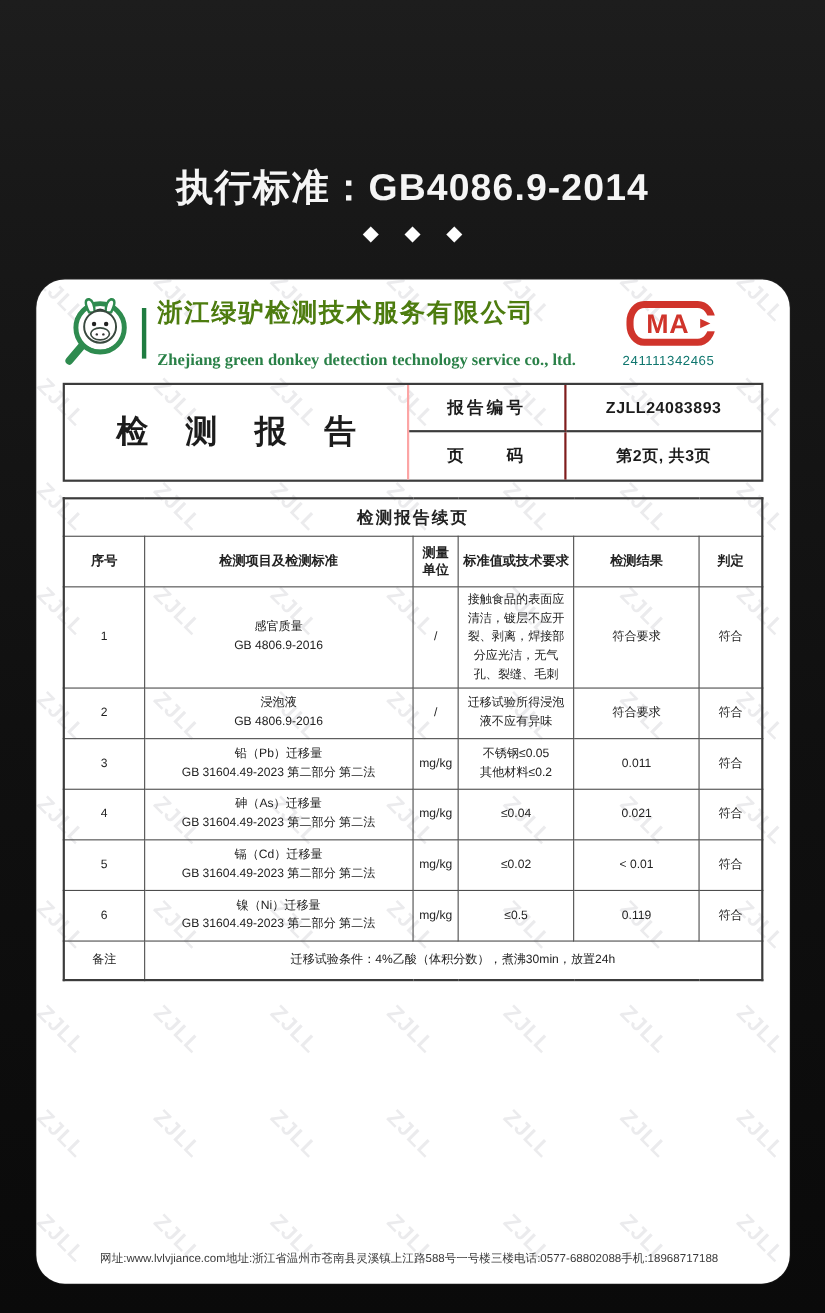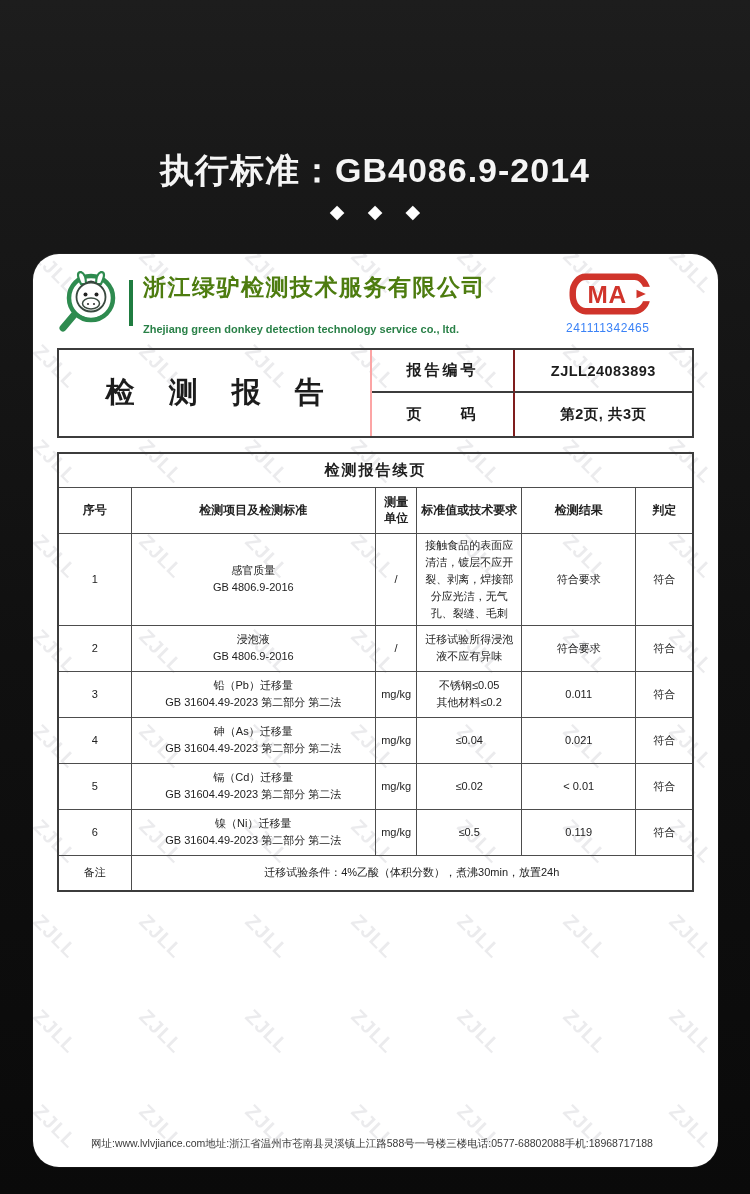--- a/index.html
+++ b/index.html
@@ -25,26 +25,26 @@
         color:rgba(75,75,88,0.11); transform:rotate(45deg); }
   .card-content { position:relative; z-index:1; padding:16px 24px 0 24px; height:100%; }
 
   
   .co-header { display:flex; align-items:center; height:66px; }
   .logo-svg { width:64px; height:64px; flex:0 0 auto; }
   .green-bar { width:4px; height:46px; background:#1f7c40; margin:0 10px 0 8px; }
   .co-names  { display:flex; flex-direction:column; justify-content:center; }
   .co-cn { color:#4d7c0f; font-size:23px; font-weight:800; letter-spacing:1.5px;
            font-family:"Liberation Serif", serif; }
-  .co-en { color:#2a8148; font-size:11px; font-weight:700; margin-top:20px;
-           font-family:Liberation Sans, sans-serif; }
+  .co-en { color:#2a8148; font-size:15px; font-weight:700; margin-top:20px;
+           font-family:Liberation Serif, serif; }
   .co-spacer { flex:1; }
   .cma-block { width:100px; text-align:center; margin-right:34px; }
   .cma-svg { width:86px; height:46px; display:block; margin:0 auto; }
-  .cma-number { color:#3b82f6; font-size:12px; letter-spacing:0.5px; margin-top:4px; text-align:left; padding-left:6px; }
+  .cma-number { color:#0f766e; font-size:12px; letter-spacing:0.5px; margin-top:4px; text-align:left; padding-left:6px; }
 
   
   .title-table { margin-top:12px; height:90px; border:2.5px solid #3c3c3c;
                  display:grid; grid-template-columns:49.5% 22.5% 28%; grid-template-rows:1fr 1fr; }
   .tt-cell { display:flex; align-items:center; justify-content:center; color:#1c1c1c; }
   .tt-left { grid-column:1; grid-row:1 / span 2; border-right:2px solid #fca5a5;
              font-size:29px; font-weight:800; letter-spacing:13px; text-indent:13px; }
   .tt-bb { border-bottom:2px solid #3c3c3c; }
   .tt-br { border-right:2px solid #7f1d1d; }
   .tt-label { font-size:15px; font-weight:700; letter-spacing:3px; }

